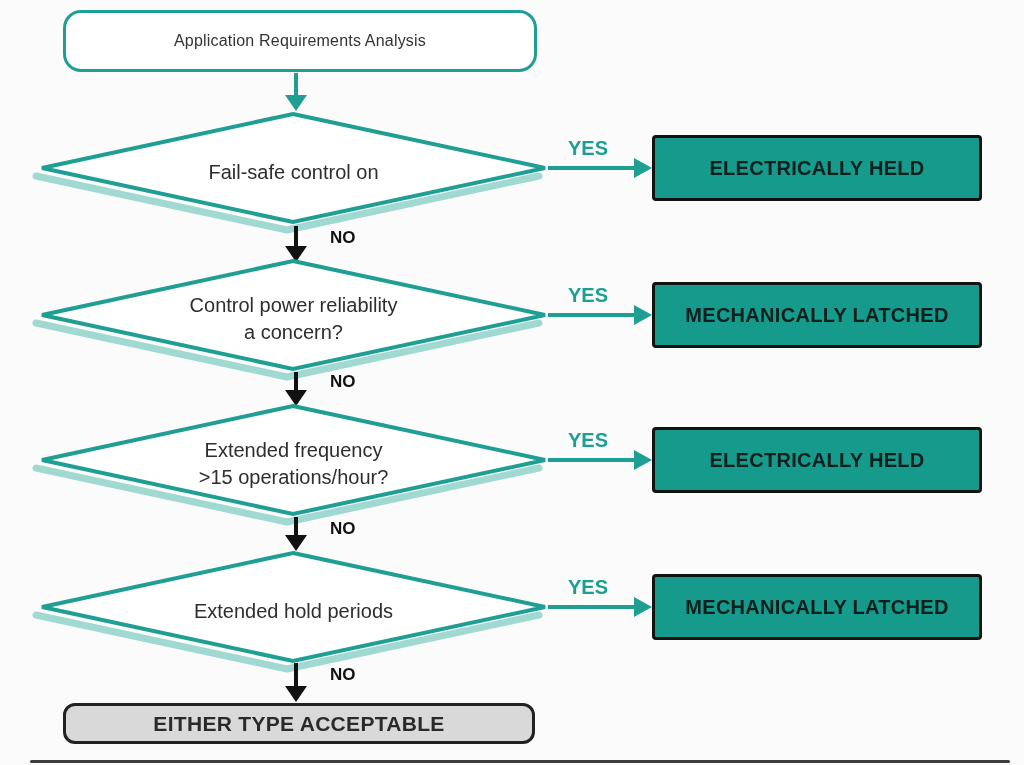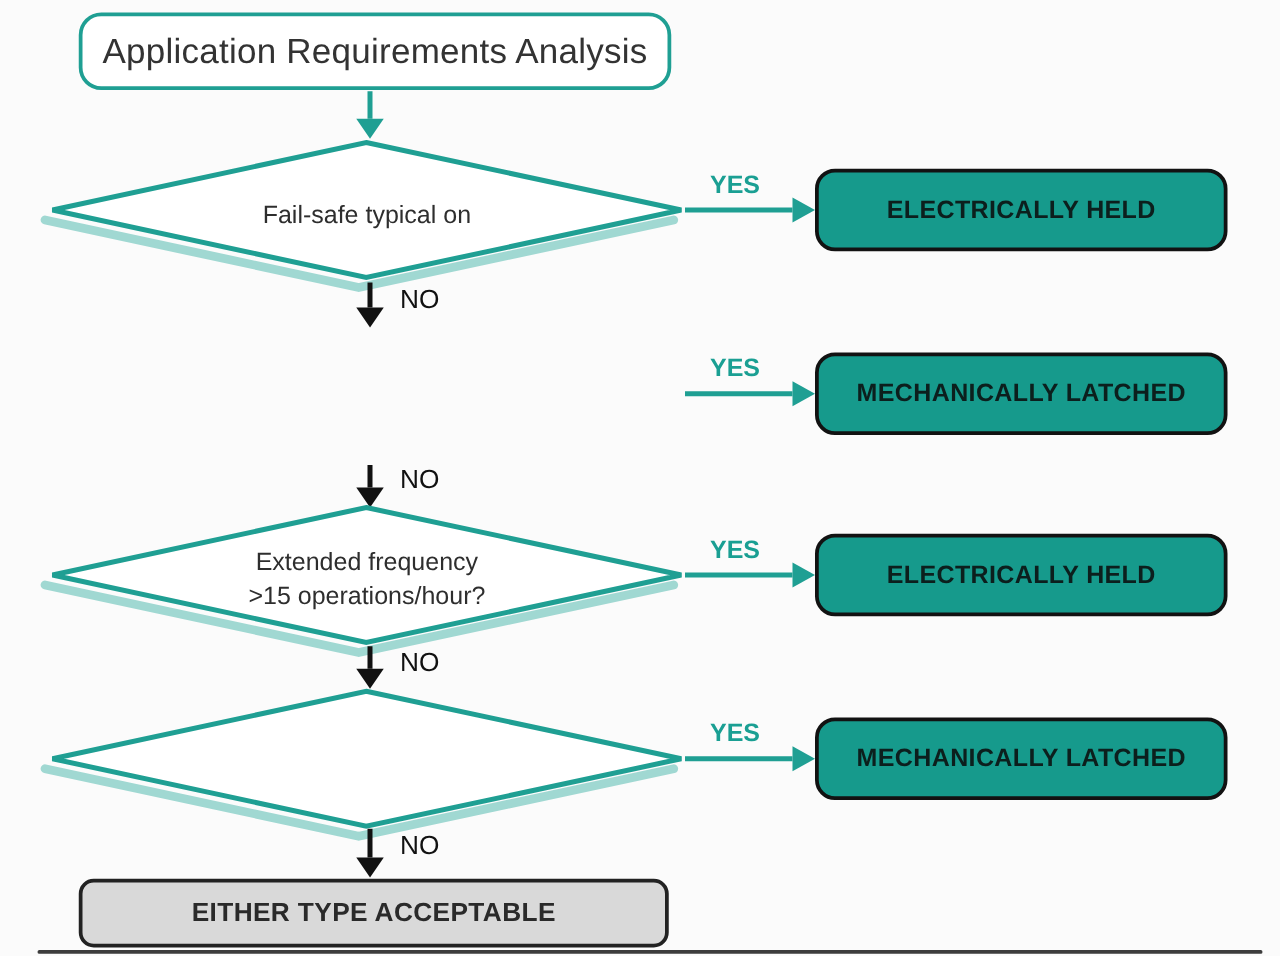--- a/index.html
+++ b/index.html
@@ -13,98 +13,108 @@
   }
   
   .start-box {
     position: absolute;
     left: 63px; top: 10px; width: 474px; height: 62px;
     background: #ffffff;
     border: 3px solid #1f9f93;
     border-radius: 18px;
     box-sizing: border-box;
     display: flex; align-items: center; justify-content: center;
-    font-size: 28px; color: #333333; letter-spacing: .2px;
+    font-size: 16px; color: #333333; letter-spacing: .2px;
   }
   
   .diamond-node { position: absolute; left: 36px; width: 515px; height: 124px; }
   .diamond-node svg { position: absolute; left: 0; top: 0; overflow: visible; }
   .diamond-shadow { fill: none; stroke: #a0d8d2; stroke-width: 7; stroke-linecap: round; stroke-linejoin: round; }
   .diamond-main { fill: #ffffff; stroke: #1f9f93; stroke-width: 4; stroke-linejoin: miter; }
   .diamond-text {
     position: absolute; inset: 0;
     display: flex; flex-direction: column; align-items: center; justify-content: center;
     font-size: 20px; line-height: 27px; color: #2e2e2e; text-align: center;
   }
   
   .result-box {
     position: absolute; left: 652px; width: 330px; height: 66px;
     background: #169a8c;
     border: 3px solid #121212;
-    border-radius: 16px;
+    border-radius: 4px;
     box-sizing: border-box;
     display: flex; align-items: center; justify-content: center;
     font-size: 20px; font-weight: bold; color: #0c1f1d; letter-spacing: .3px;
   }
   
   .end-box {
-    position: absolute; left: 63px; top: 703px; width: 472px; height: 55px;
+    position: absolute; left: 63px; top: 703px; width: 472px; height: 41px;
     background: #d9d9d9;
     border: 3px solid #222222;
     border-radius: 12px;
     box-sizing: border-box;
     display: flex; align-items: center; justify-content: center;
     font-size: 21px; font-weight: bold; color: #2a2a2a; letter-spacing: .3px;
   }
   
   .vline { position: absolute; width: 4px; }
   .vline.teal { background: #1f9f93; }
   .vline.black { background: #111111; }
   .head-down { position: absolute; width: 0; height: 0; border-left: 11px solid transparent; border-right: 11px solid transparent; }
   .head-down.teal { border-top: 16px solid #1f9f93; }
   .head-down.black { border-top: 16px solid #111111; }
   .hline { position: absolute; height: 4px; background: #1f9f93; }
   .head-right { position: absolute; width: 0; height: 0; border-top: 10px solid transparent; border-bottom: 10px solid transparent; border-left: 18px solid #1f9f93; }
   .yes-label { position: absolute; left: 558px; width: 60px; text-align: center; font-size: 20px; font-weight: bold; color: #1a9f93; }
-  .no-label { position: absolute; left: 320px; font-size: 21px; font-weight: normal; color: #111111; }
+  .no-label { position: absolute; left: 330px; font-size: 17px; font-weight: bold; color: #111111; }
   .bottom-rule { position: absolute; left: 30px; top: 760px; width: 980px; height: 3px; background: #3d3d3d; border-radius: 2px; }
 </style>
 </head>
 <body>
 
 <div id="canvas">
 
   <div class="start-box">
     <span>Application Requirements Analysis</span>
   </div>
 
   <div class="vline teal" style="left:294px; top:73px; height:22px;"></div>
   <div class="head-down teal" style="left:285px; top:95px;"></div>
 
   <div class="diamond-node" style="top:110px;">
     <svg width="515" height="124" viewBox="0 0 515 124">
       <polyline class="diamond-shadow" points="0,66 251,120 503,66"></polyline>
       <polygon class="diamond-main" points="257,4 509,58 257,112 6,58"></polygon>
     </svg>
     <div class="diamond-text">
-      <div>Fail-safe typical on</div>
+      <div>Fail-safe control on</div>
     </div>
   </div>
 
   <div class="yes-label" style="top:137px;">YES</div>
   <div class="hline" style="left:548px; top:166px; width:86px;"></div>
   <div class="head-right" style="left:634px; top:158px;"></div>
   <div class="result-box" style="top:135px;">
     <span>ELECTRICALLY HELD</span>
   </div>
 
   <div class="vline black" style="left:294px; top:226px; height:20px;"></div>
   <div class="head-down black" style="left:285px; top:246px;"></div>
   <div class="no-label" style="top:228px;">NO</div>
 
+  <div class="diamond-node" style="top:257px;">
+    <svg width="515" height="124" viewBox="0 0 515 124">
+      <polyline class="diamond-shadow" points="0,66 251,120 503,66"></polyline>
+      <polygon class="diamond-main" points="257,4 509,58 257,112 6,58"></polygon>
+    </svg>
+    <div class="diamond-text">
+      <div>Control power reliability</div>
+      <div>a concern?</div>
+    </div>
+  </div>
 
   <div class="yes-label" style="top:284px;">YES</div>
   <div class="hline" style="left:548px; top:313px; width:86px;"></div>
   <div class="head-right" style="left:634px; top:305px;"></div>
   <div class="result-box" style="top:282px;">
     <span>MECHANICALLY LATCHED</span>
   </div>
 
   <div class="vline black" style="left:294px; top:372px; height:18px;"></div>
   <div class="head-down black" style="left:285px; top:390px;"></div>
@@ -131,20 +141,21 @@
   <div class="vline black" style="left:294px; top:517px; height:18px;"></div>
   <div class="head-down black" style="left:285px; top:535px;"></div>
   <div class="no-label" style="top:519px;">NO</div>
 
   <div class="diamond-node" style="top:549px;">
     <svg width="515" height="124" viewBox="0 0 515 124">
       <polyline class="diamond-shadow" points="0,66 251,120 503,66"></polyline>
       <polygon class="diamond-main" points="257,4 509,58 257,112 6,58"></polygon>
     </svg>
     <div class="diamond-text">
+      <div>Extended hold periods</div>
     </div>
   </div>
 
   <div class="yes-label" style="top:576px;">YES</div>
   <div class="hline" style="left:548px; top:605px; width:86px;"></div>
   <div class="head-right" style="left:634px; top:597px;"></div>
   <div class="result-box" style="top:574px;">
     <span>MECHANICALLY LATCHED</span>
   </div>
 

